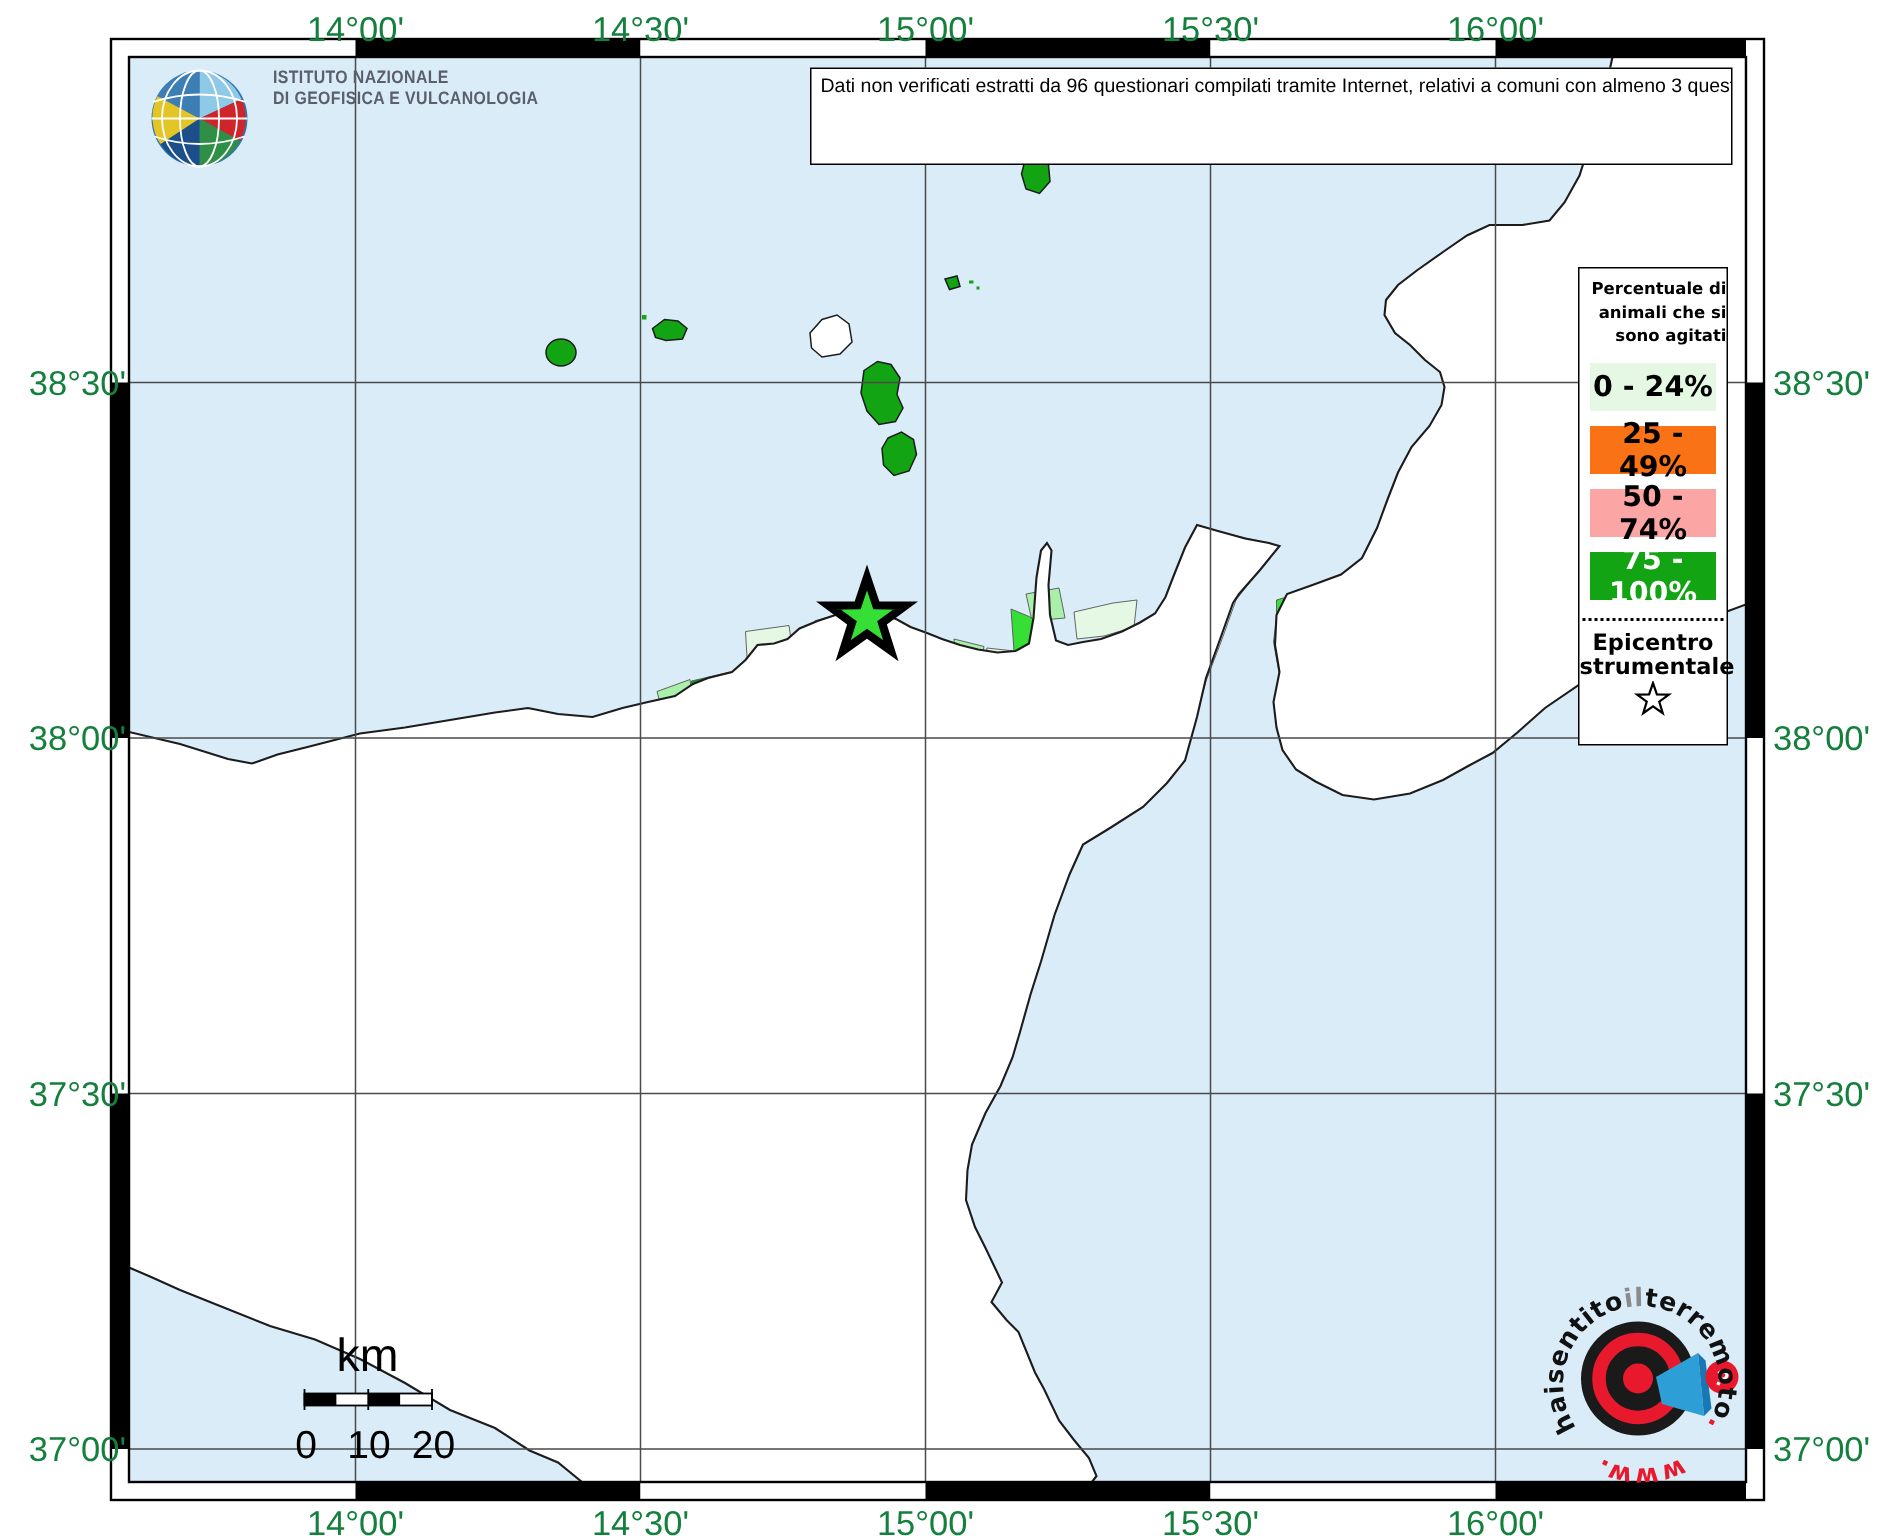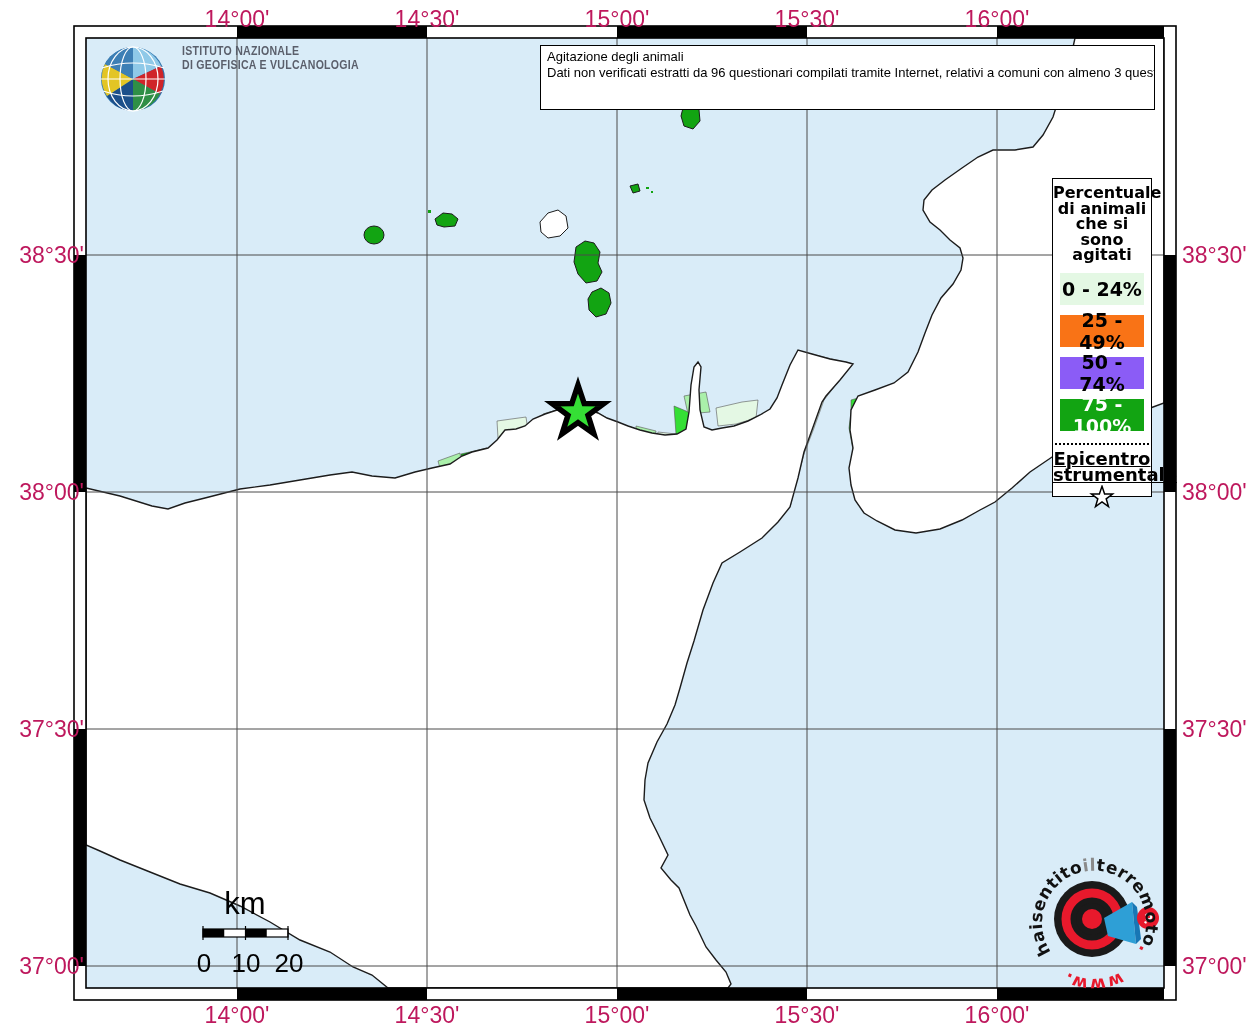--- a/index.html
+++ b/index.html
@@ -1,39 +1,39 @@
 <!DOCTYPE html>
 <html><head>
 <meta charset="utf-8">
 <style>
   html,body{margin:0;padding:0;}
   body{width:1254px;height:1024px;position:relative;background:#fff;
        font-family:"Liberation Sans",sans-serif;overflow:hidden;}
   #mapsvg{position:absolute;left:0;top:0;}
-  .axlab{position:absolute;font-size:23px;color:#be185d;white-space:nowrap;}
+  .axlab{position:absolute;font-size:23px;color:#15803d;white-space:nowrap;}
   .axlab.side{width:84px;}
   
   #infobox{position:absolute;left:540px;top:45px;width:601px;height:57px;
            background:#fff;border:1.4px solid #000;padding:3px 6px;
            font-size:13px;line-height:15.5px;color:#000;white-space:nowrap;overflow:hidden;}
   
   #ingv{position:absolute;left:98px;top:44px;display:flex;align-items:flex-start;}
   #ingv .txt{margin-left:14px;color:#5a5f6b;font-family:"Liberation Sans",sans-serif;
              font-weight:bold;font-size:12px;line-height:14px;letter-spacing:.3px;
              transform:scaleX(.88);transform-origin:left center;white-space:nowrap;}
   
   #legend{position:absolute;left:1052px;top:178px;width:100px;height:319px;
           background:#fff;border:1.6px solid #000;box-sizing:border-box;
           font-family:"DejaVu Sans",sans-serif;text-align:center;}
-  #legend .ltitle{font-weight:bold;font-size:16px;line-height:15.5px;padding-top:6px;}
+  #legend .ltitle{font-weight:bold;font-size:11px;line-height:15.5px;padding-top:6px;text-align:right;}
   .swatch{width:84px;height:32px;margin:10px auto 0 auto;display:flex;
           align-items:center;justify-content:center;}
   .swatch span{font-weight:bold;font-size:19px;}
   #legend .divider{border-top:2px dotted #000;margin:12px 2px 6px 2px;}
-  #legend .epl{font-weight:bold;font-size:18px;line-height:16px;text-decoration:underline;}
+  #legend .epl{font-weight:bold;font-size:15px;line-height:16px;}
   #legend .lstar{margin-top:2px;}
 </style>
 </head>
 <body>
 
 <svg id="mapsvg" width="1254" height="1024" viewBox="0 0 1254 1024">
   <defs>
     <clipPath id="mapclip">
         <rect x="86" y="38" width="1078" height="950"></rect>
       </clipPath>
@@ -237,33 +237,32 @@
       <path d="M4 24 Q35 14 66 24 M3 35 H67 M5 47 Q35 57 65 47"></path>
     </g>
   </svg>
   <div class="txt">
     <div>ISTITUTO NAZIONALE</div>
     <div>DI GEOFISICA E VULCANOLOGIA</div>
   </div>
 </div>
 
 <div id="infobox">
-  <div>Agitazione degli animali</div>
   <div>Dati non verificati estratti da 96 questionari compilati tramite Internet, relativi a comuni con almeno 3 questionari.</div>
 </div>
 
 <div id="legend">
   <div class="ltitle">Percentuale di animali che si sono agitati</div>
   <div class="swatch" style="background-color: rgb(228, 248, 228);">
     <span style="color: rgb(0, 0, 0);">0 - 24%</span>
   </div>
   <div class="swatch" style="background-color: #f97316;">
     <span style="color: rgb(0, 0, 0);">25 - 49%</span>
   </div>
-  <div class="swatch" style="background-color: #8b5cf6;">
+  <div class="swatch" style="background-color: #fca5a5;">
     <span style="color: rgb(0, 0, 0);">50 - 74%</span>
   </div>
   <div class="swatch" style="background-color: rgb(18, 164, 18);">
     <span style="color: rgb(255, 255, 255);">75 - 100%</span>
   </div>
   <div class="divider"></div>
   <div class="epl">Epicentro strumentale</div>
   <div class="lstar">
     <svg width="26" height="25" viewBox="-14 -13 28 26">
       <path d="M0 -12 L2.8 -3.8 L11.4 -3.7 L4.5 1.4 L7 9.7 L0 4.7 L-7 9.7 L-4.5 1.4 L-11.4 -3.7 L-2.8 -3.8 Z" fill="#fff" stroke="#000" stroke-width="1.6"></path>

